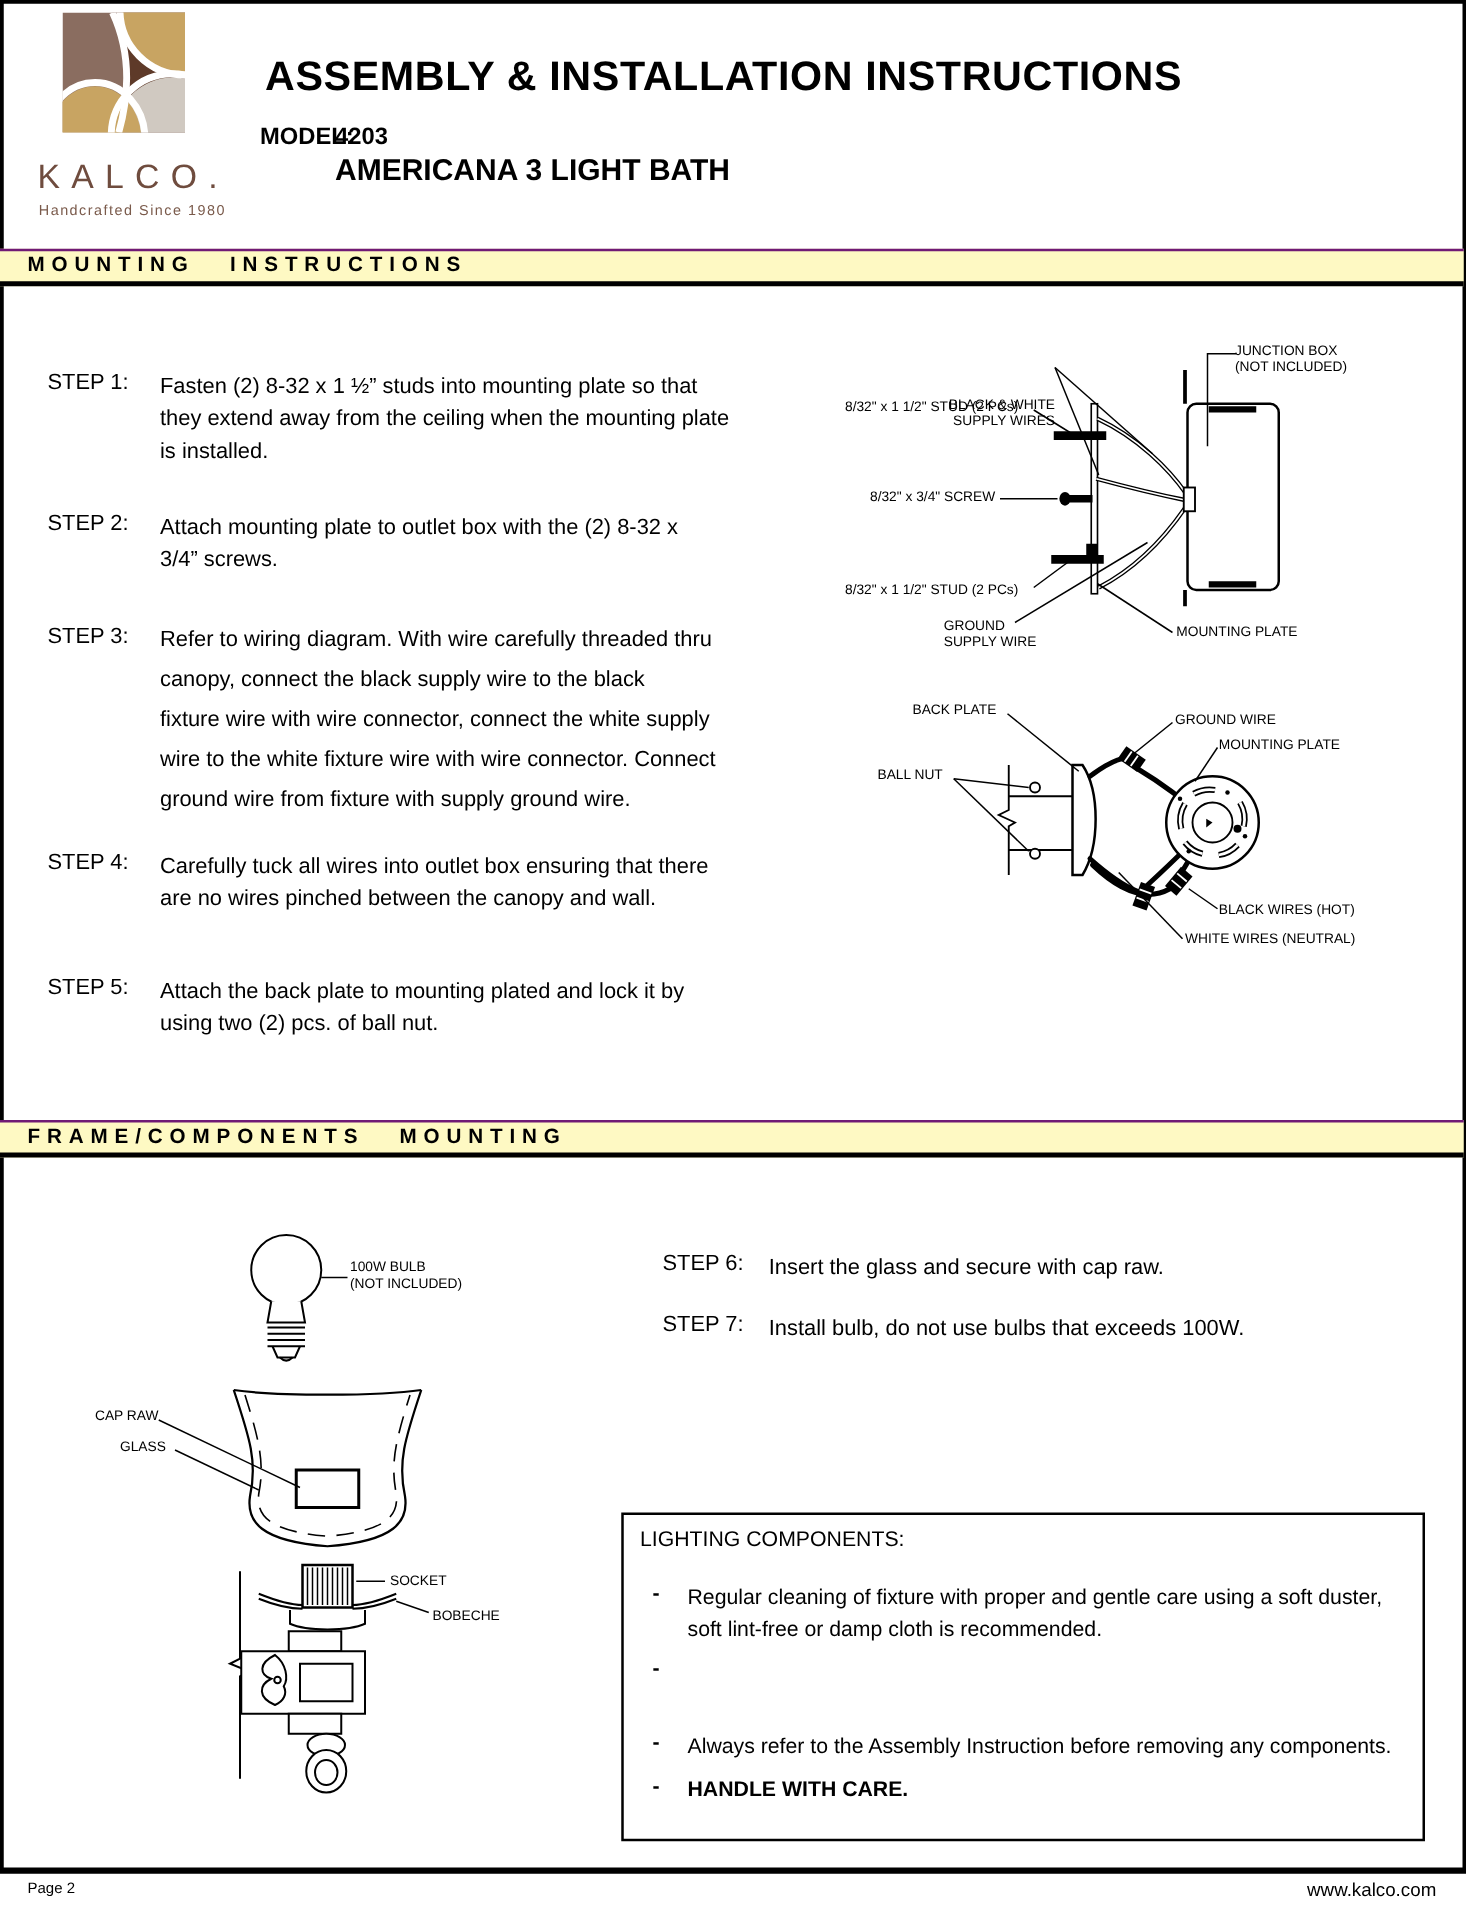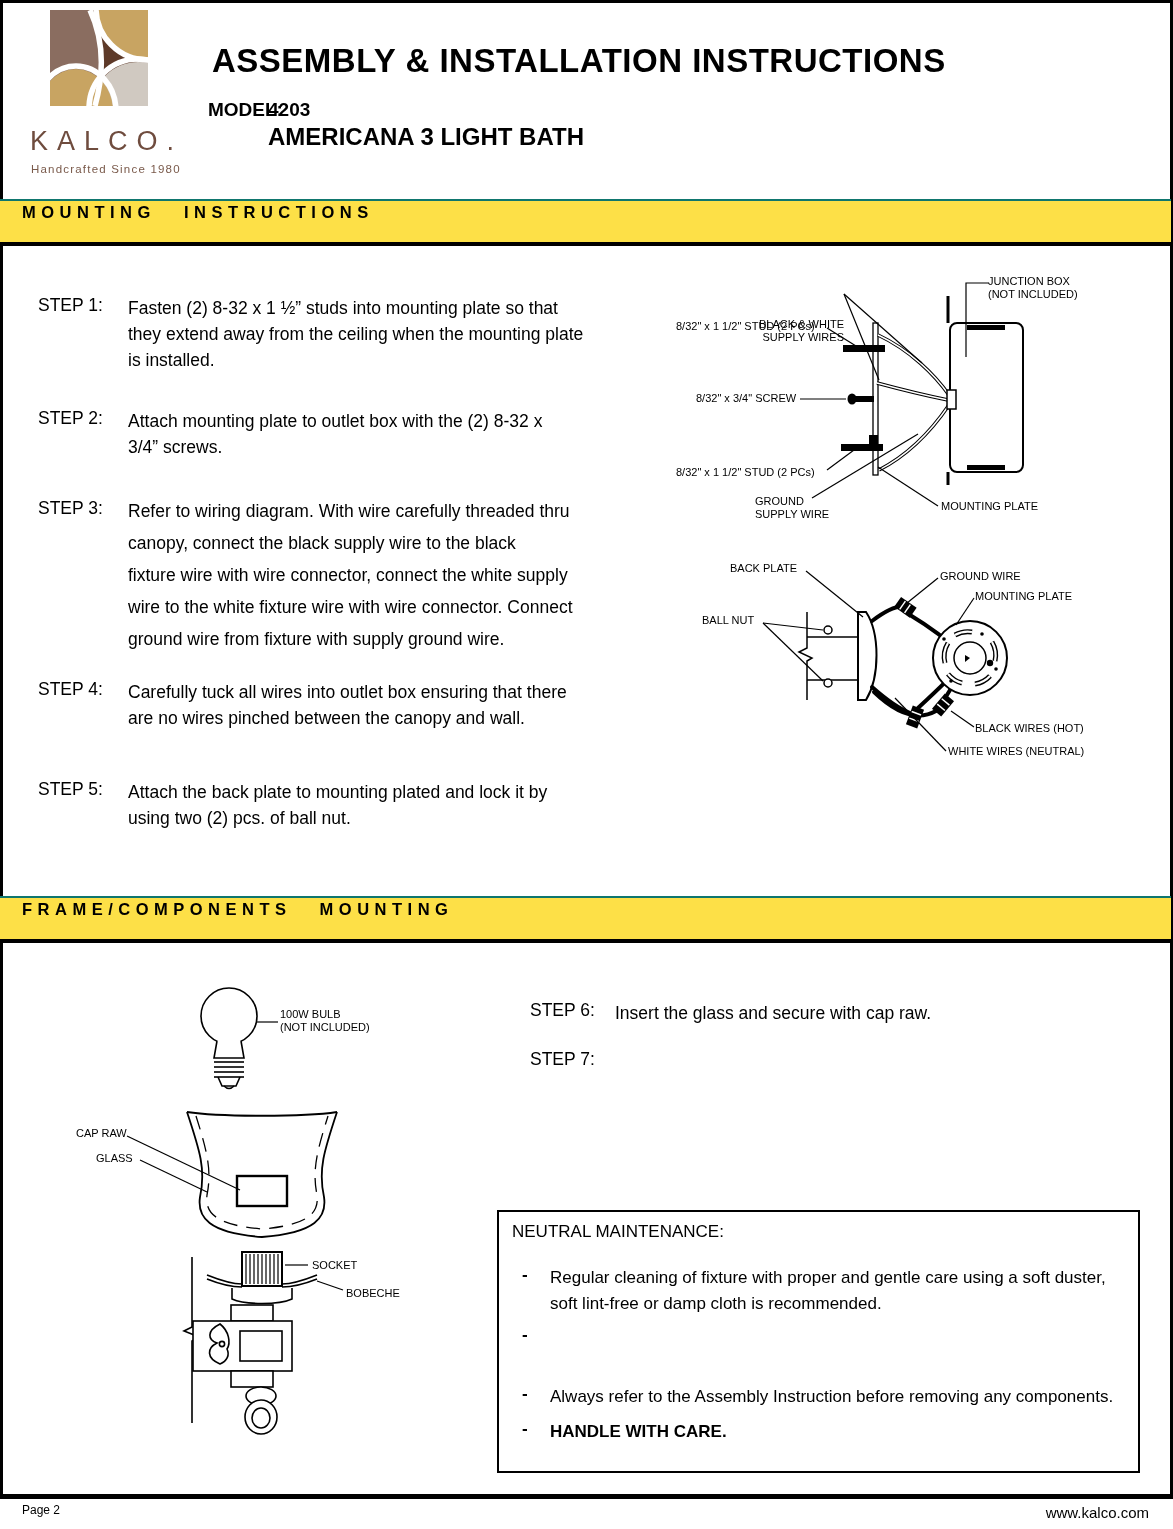--- a/index.html
+++ b/index.html
@@ -9,22 +9,22 @@
         border:3px solid #000;border-bottom-width:5px;pointer-events:none;}
   
   .logo-svg{position:absolute;left:50px;top:10px;width:98px;height:96px;}
   .brand{position:absolute;left:30px;top:126px;font-size:27px;letter-spacing:9px;color:#6f4c3e;}
   .tagline{position:absolute;left:31px;top:163px;font-size:11.5px;letter-spacing:1.2px;color:#7a5a4b;}
   .doc-title{position:absolute;left:212px;top:42px;font-size:33px;font-weight:bold;letter-spacing:.5px;white-space:nowrap;}
   .model-label{position:absolute;left:208px;top:99px;font-size:19px;font-weight:bold;text-align:right;}
   .model-number{position:absolute;left:268px;top:99px;font-size:19px;font-weight:bold;}
   .model-name{position:absolute;left:268px;top:123px;font-size:24px;font-weight:bold;}
   
-  .band{position:absolute;left:0;width:1149px;height:22px;border-top:2px solid #0f766e;border-bottom:4px solid #000;
-        padding:2px 0 17px 22px;font-size:16.5px;font-weight:bold;letter-spacing:5.5px;word-spacing:18px;background:#fde047;}
+  .band{position:absolute;left:0;width:1149px;height:22px;border-top:2px solid #701a75;border-bottom:4px solid #000;
+        padding:2px 0 0 22px;font-size:16.5px;font-weight:bold;letter-spacing:5.5px;word-spacing:18px;background:#fef9c3;}
   .band1{top:199px;}
   .band2{top:896px;}
   
   .step-label{position:absolute;font-size:17.5px;white-space:nowrap;}
   .step-text{position:absolute;font-size:17.5px;line-height:26px;white-space:pre-line;}
   .lh32{line-height:32px;}
   
   .diagram{position:absolute;}
   .dlabel{position:absolute;font-size:11px;line-height:13px;white-space:pre-line;}
   .tr{text-align:right;margin-top:36px;}
@@ -227,20 +227,21 @@
     <div class="dlabel" style="left:42px;top:69px">BALL NUT</div>
     <div class="dlabel" style="left:315px;top:177px">BLACK WIRES (HOT)</div>
     <div class="dlabel" style="left:288px;top:200px">WHITE WIRES (NEUTRAL)</div>
   </div>
 
   <div class="band band2">FRAME/COMPONENTS MOUNTING</div>
 
   <div class="step-label" style="left:530px;top:1000px">STEP 6:</div>
   <div class="step-text" style="left:615px;top:1000px">Insert the glass and secure with cap raw.</div>
   <div class="step-label" style="left:530px;top:1049px">STEP 7:</div>
+  <div class="step-text" style="left:615px;top:1049px">Install bulb, do not use bulbs that exceeds 100W.</div>
 
   <div class="diagram" style="left:50px;top:965px;width:430px;height:480px">
     <svg width="430" height="480" viewBox="0 0 430 480">
 
       <g fill="none" stroke="#000" stroke-width="1.6">
         <circle cx="179" cy="51" r="28" fill="#fff"></circle>
         <path d="M 167,76 L 164,93 L 194,93 L 191,76" fill="#fff"></path>
         <line x1="164" y1="97" x2="194" y2="97"></line>
         <line x1="164" y1="102" x2="194" y2="102"></line>
         <line x1="164" y1="107" x2="194" y2="107"></line>
@@ -301,21 +302,21 @@
     </svg>
     <div class="dlabel" style="left:230px;top:43px">100W BULB
 (NOT INCLUDED)</div>
     <div class="dlabel" style="left:26px;top:162px">CAP RAW</div>
     <div class="dlabel" style="left:46px;top:187px">GLASS</div>
     <div class="dlabel" style="left:262px;top:294px">SOCKET</div>
     <div class="dlabel" style="left:296px;top:322px">BOBECHE</div>
   </div>
 
   <div class="maint-box">
-    <div class="maint-title">NEUTRAL MAINTENANCE:</div>
+    <div class="maint-title">LIGHTING COMPONENTS:</div>
     <div class="maint-dash" style="top:53px">-</div>
     <div class="maint-text" style="top:53px">Regular cleaning of fixture with proper and gentle care using a soft duster,
 soft lint-free or damp cloth is recommended.</div>
     <div class="maint-dash" style="top:113px">-</div>
     <div class="maint-dash" style="top:172px">-</div>
     <div class="maint-text" style="top:172px">Always refer to the Assembly Instruction before removing any components.</div>
     <div class="maint-dash" style="top:207px">-</div>
     <div class="maint-text bold" style="top:207px">HANDLE WITH CARE.</div>
   </div>
 

